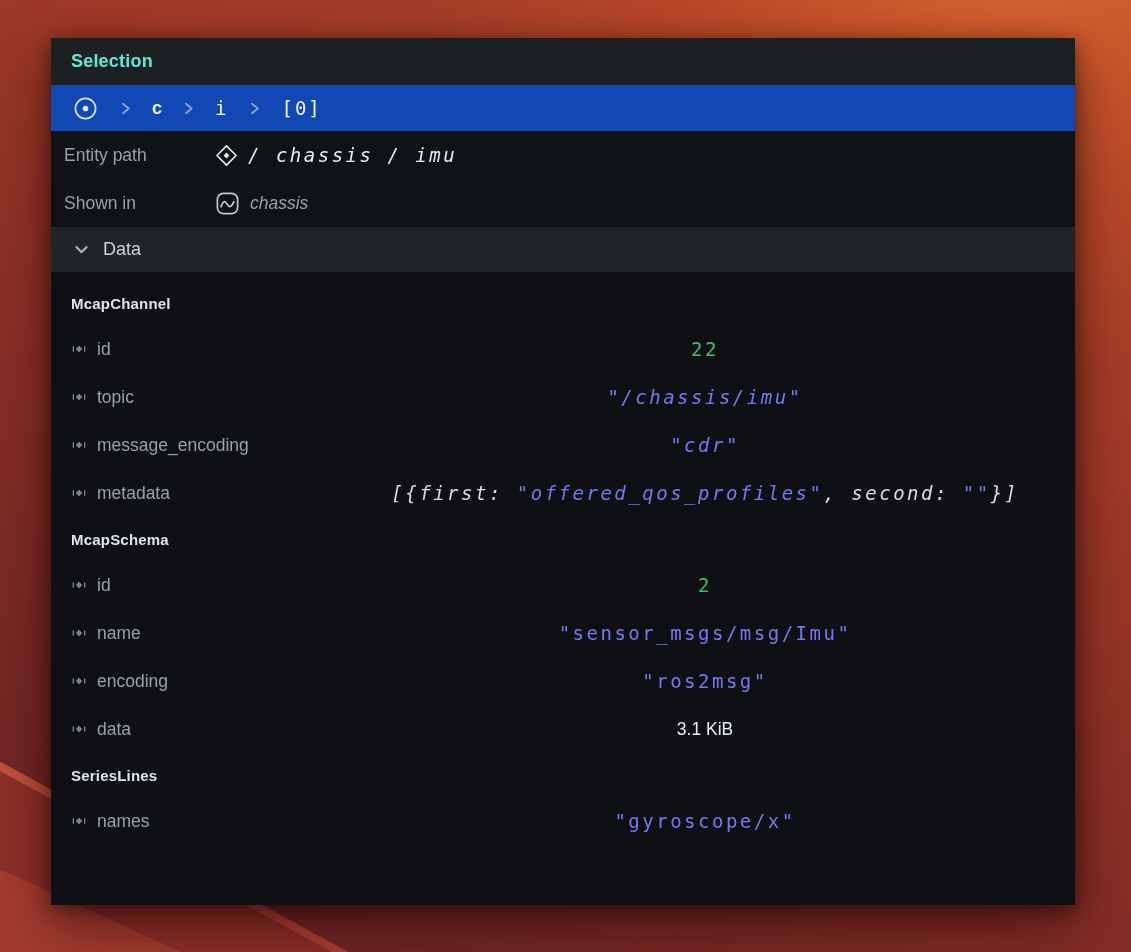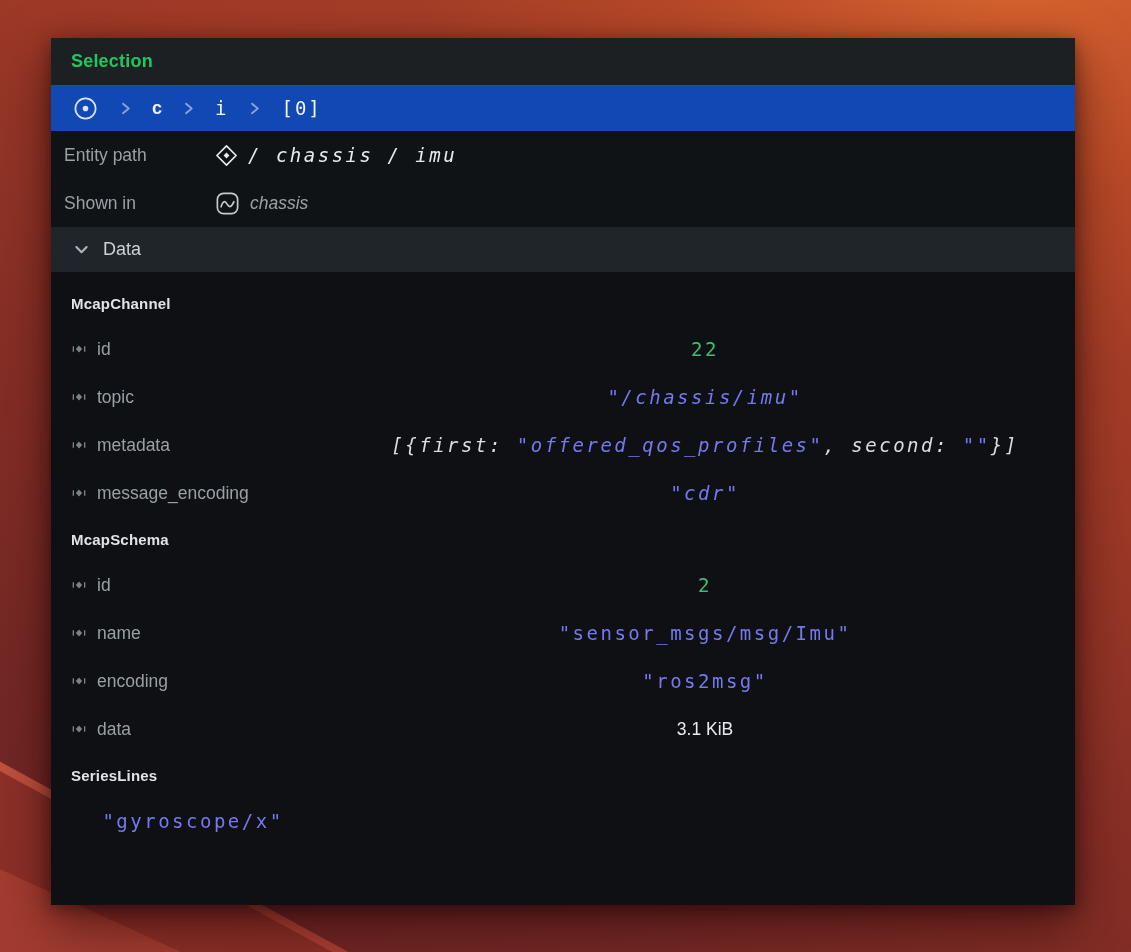--- a/index.html
+++ b/index.html
@@ -29,21 +29,21 @@
     position:absolute; left:51px; top:38px; width:1024px; height:867px;
     display:flex; flex-direction:column;
     background:#0e1013;
     box-shadow: 0 18px 50px rgba(25,0,0,.55), 0 4px 16px rgba(0,0,0,.4);
     color:#e8ebed;
   }
 
   .titlebar {
     height:47px; flex:0 0 auto; background:#1d2023;
     display:flex; align-items:center; padding-left:20px;
-    font-size:18px; font-weight:700; color:#22c55e; letter-spacing:.2px;
+    font-size:18px; font-weight:700; color:#5eead4; letter-spacing:.2px;
   }
 
   .breadcrumb {
     height:46px; flex:0 0 auto; background:#1148b3;
     display:flex; align-items:center; padding-left:21px; gap:19px;
   }
   .bc-icon { width:27px; height:27px; color:#dde5f4; display:flex; align-items:center; }
   .bc-chevron { width:15px; height:15px; color:#8aa4da; display:flex; align-items:center; }
   .crumb { color:#f1f4f8; }
   .crumb-bold { font-size:18px; font-weight:700; }
@@ -188,38 +188,38 @@
     </div>
 
     <div class="item">
       <span class="item-left">
         <span class="comp-icon svg-icon">
           <svg viewBox="0 0 24 24" width="16" height="16">
               <path d="M3.5 8 V16 M20.5 8 V16" fill="none" stroke="currentColor" stroke-width="2"></path>
               <path d="M12 6.8 L16.8 12 L12 17.2 L7.2 12 Z" fill="currentColor"></path>
             </svg>
         </span>
+        <span class="row-label">message_encoding</span>
+      </span>
+      <span class="mono italic v-string">"cdr"</span>
+    </div>
+
+    <div class="item">
+      <span class="item-left">
+        <span class="comp-icon svg-icon">
+          <svg viewBox="0 0 24 24" width="16" height="16">
+              <path d="M3.5 8 V16 M20.5 8 V16" fill="none" stroke="currentColor" stroke-width="2"></path>
+              <path d="M12 6.8 L16.8 12 L12 17.2 L7.2 12 Z" fill="currentColor"></path>
+            </svg>
+        </span>
         <span class="row-label">metadata</span>
       </span>
       <span class="mono italic"><span class="v-plain">[{first: </span><span class="v-string">"offered_qos_profiles"</span><span class="v-plain">, second: </span><span class="v-string">""</span><span class="v-plain">}]</span></span>
     </div>
 
-    <div class="item">
-      <span class="item-left">
-        <span class="comp-icon svg-icon">
-          <svg viewBox="0 0 24 24" width="16" height="16">
-              <path d="M3.5 8 V16 M20.5 8 V16" fill="none" stroke="currentColor" stroke-width="2"></path>
-              <path d="M12 6.8 L16.8 12 L12 17.2 L7.2 12 Z" fill="currentColor"></path>
-            </svg>
-        </span>
-        <span class="row-label">message_encoding</span>
-      </span>
-      <span class="mono italic v-string">"cdr"</span>
-    </div>
-
     <div class="group-label">McapSchema</div>
 
     <div class="item">
       <span class="item-left">
         <span class="comp-icon svg-icon">
           <svg viewBox="0 0 24 24" width="16" height="16">
               <path d="M3.5 8 V16 M20.5 8 V16" fill="none" stroke="currentColor" stroke-width="2"></path>
               <path d="M12 6.8 L16.8 12 L12 17.2 L7.2 12 Z" fill="currentColor"></path>
             </svg>
         </span>
@@ -263,17 +263,26 @@
             </svg>
         </span>
         <span class="row-label">data</span>
       </span>
       <span class="v-sans">3.1 KiB</span>
     </div>
 
     <div class="group-label">SeriesLines</div>
 
     <div class="item">
+      <span class="item-left">
+        <span class="comp-icon svg-icon">
+          <svg viewBox="0 0 24 24" width="16" height="16">
+              <path d="M3.5 8 V16 M20.5 8 V16" fill="none" stroke="currentColor" stroke-width="2"></path>
+              <path d="M12 6.8 L16.8 12 L12 17.2 L7.2 12 Z" fill="currentColor"></path>
+            </svg>
+        </span>
+        <span class="row-label">names</span>
+      </span>
       <span class="mono v-string">"gyroscope/x"</span>
     </div>
 
   </div>
 </div>
 
 </body></html>

